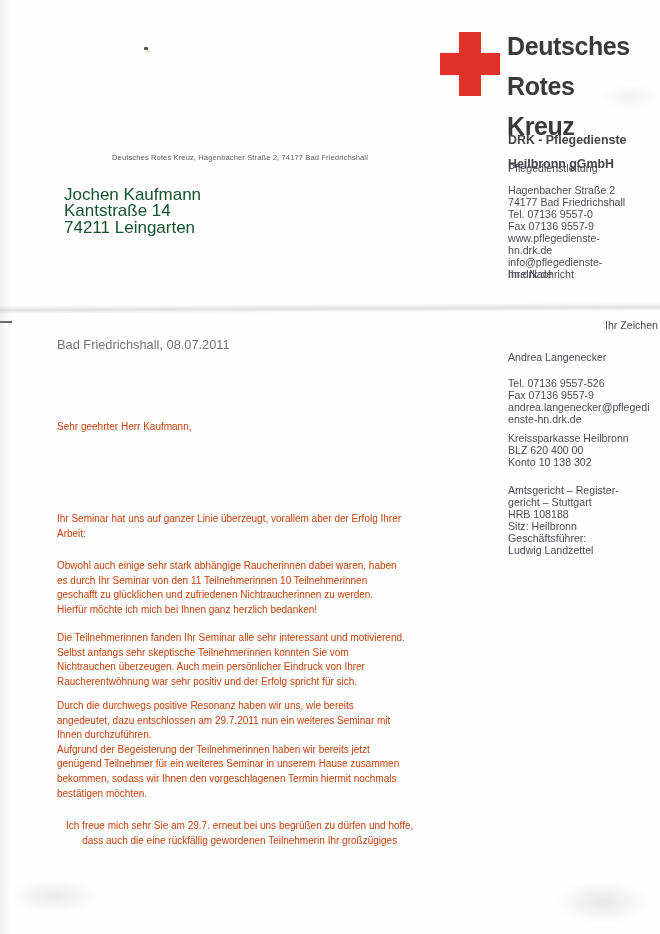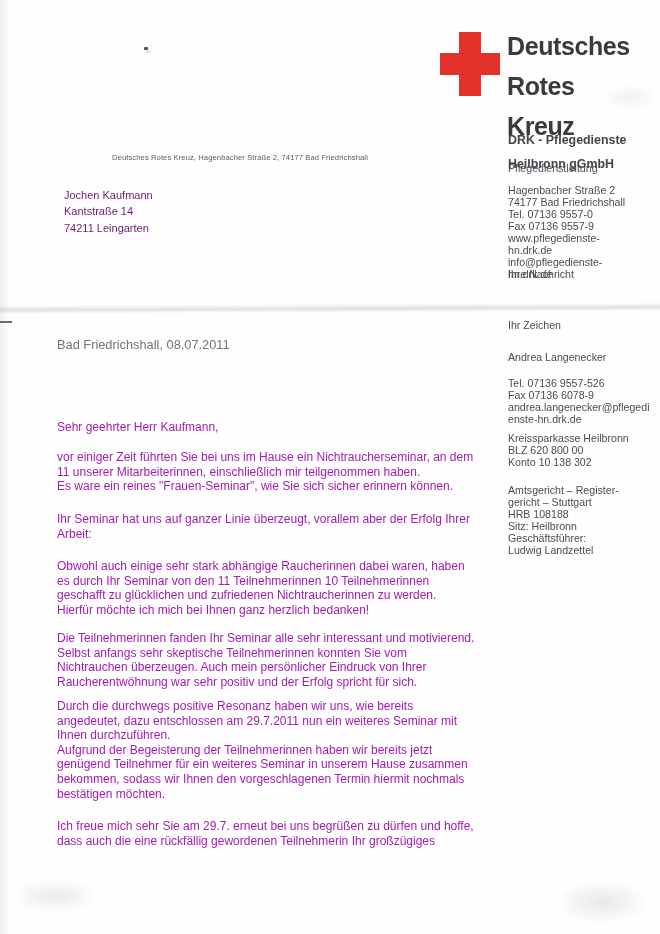--- a/index.html
+++ b/index.html
@@ -44,47 +44,47 @@
     font-size:25px; line-height:40px; font-weight:bold;
     letter-spacing:-0.4px; color:#3a3a3c; white-space:pre;
   }
 
   
   .sb { position:absolute; left:508px; width:150px; white-space:pre; font-size:10.6px; line-height:12px; color:#4a4a54; }
   .sb-org { top:128px; font-weight:bold; font-size:12.4px; line-height:24px; color:#434349; }
   .sb-dept { top:162px; }
   .sb-addr { top:184px; }
   .sb-label1 { top:268px; }
-  .sb-label2 { top:319px; }
+  .sb-label2 { top:319px;text-align:right; }
   .sb-person { top:351px; }
   .sb-contact { top:377px; }
   .sb-bank { top:432px; }
   .sb-registry { top:484px; }
 
   
   .sender-line {
     position:absolute; left:68px; top:153px;
     font-size:7.6px; color:#5a5a62; letter-spacing:0.1px; white-space:pre;padding-left:44px;
   }
   .recipient {
     position:absolute; left:64px; top:187px;
-    font-size:11px; line-height:16.4px; white-space:pre; color:#701a75;
+    font-size:17px; line-height:16.4px; white-space:pre; color:#14532d;
   }
   .dateline {
     position:absolute; left:57px; top:337px;
     font-size:12.8px; color:#737373; white-space:pre;
   }
-  .body-text { font-size:12px; line-height:14.6px; white-space:pre; color:#a21caf; }
+  .body-text { font-size:10px; line-height:14.6px; white-space:pre; color:#c2410c; }
   .salutation { position:absolute; left:57px; top:420px; }
   .p1 { position:absolute; left:57px; top:450px; }
   .p2 { position:absolute; left:57px; top:512px; }
   .p3 { position:absolute; left:57px; top:559px; }
   .p4 { position:absolute; left:57px; top:631px; }
   .p5 { position:absolute; left:57px; top:699px; }
-  .p6 { position:absolute; left:57px; top:819px; }
+  .p6 { position:absolute; left:66px; top:819px;text-align:center; }
 </style>
 </head>
 <body>
 
 <div class="page">
 
   <div class="edge-left"></div>
   <div class="fold-crease"></div>
   <div class="scan-mark-left"></div>
   <div class="scan-speck"></div>
@@ -107,43 +107,40 @@
 Tel. 07136 9557-0
 Fax 07136 9557-9
 www.pflegedienste-
 hn.drk.de
 info@pflegedienste-
 hn.drk.de</div>
   <div class="sb sb-label1">Ihre Nachricht</div>
   <div class="sb sb-label2">Ihr Zeichen</div>
   <div class="sb sb-person">Andrea Langenecker</div>
   <div class="sb sb-contact">Tel. 07136 9557-526
-Fax 07136 6078-9
+Fax 07136 9557-9
 andrea.langenecker@pflegedi
 enste-hn.drk.de</div>
   <div class="sb sb-bank">Kreissparkasse Heilbronn
-BLZ 620 800 00
+BLZ 620 400 00
 Konto 10 138 302</div>
   <div class="sb sb-registry">Amtsgericht – Register-
 gericht – Stuttgart
 HRB 108188
 Sitz: Heilbronn
 Geschäftsführer:
 Ludwig Landzettel</div>
 
   <div class="sender-line">Deutsches Rotes Kreuz, Hagenbacher Straße 2, 74177 Bad Friedrichshall</div>
   <div class="recipient">Jochen Kaufmann
 Kantstraße 14
 74211 Leingarten</div>
   <div class="dateline">Bad Friedrichshall, 08.07.2011</div>
 
   <div class="body-text salutation">Sehr geehrter Herr Kaufmann,</div>
-  <p class="body-text p1">vor einiger Zeit führten Sie bei uns im Hause ein Nichtraucherseminar, an dem
-11 unserer Mitarbeiterinnen, einschließlich mir teilgenommen haben.
-Es ware ein reines "Frauen-Seminar", wie Sie sich sicher erinnern können.</p>
   <p class="body-text p2">Ihr Seminar hat uns auf ganzer Linie überzeugt, vorallem aber der Erfolg Ihrer
 Arbeit:</p>
   <p class="body-text p3">Obwohl auch einige sehr stark abhängige Raucherinnen dabei waren, haben
 es durch Ihr Seminar von den 11 Teilnehmerinnen 10 Teilnehmerinnen
 geschafft zu glücklichen und zufriedenen Nichtraucherinnen zu werden.
 Hierfür möchte ich mich bei Ihnen ganz herzlich bedanken!</p>
   <p class="body-text p4">Die Teilnehmerinnen fanden Ihr Seminar alle sehr interessant und motivierend.
 Selbst anfangs sehr skeptische Teilnehmerinnen konnten Sie vom
 Nichtrauchen überzeugen. Auch mein persönlicher Eindruck von Ihrer
 Raucherentwöhnung war sehr positiv und der Erfolg spricht für sich.</p>

